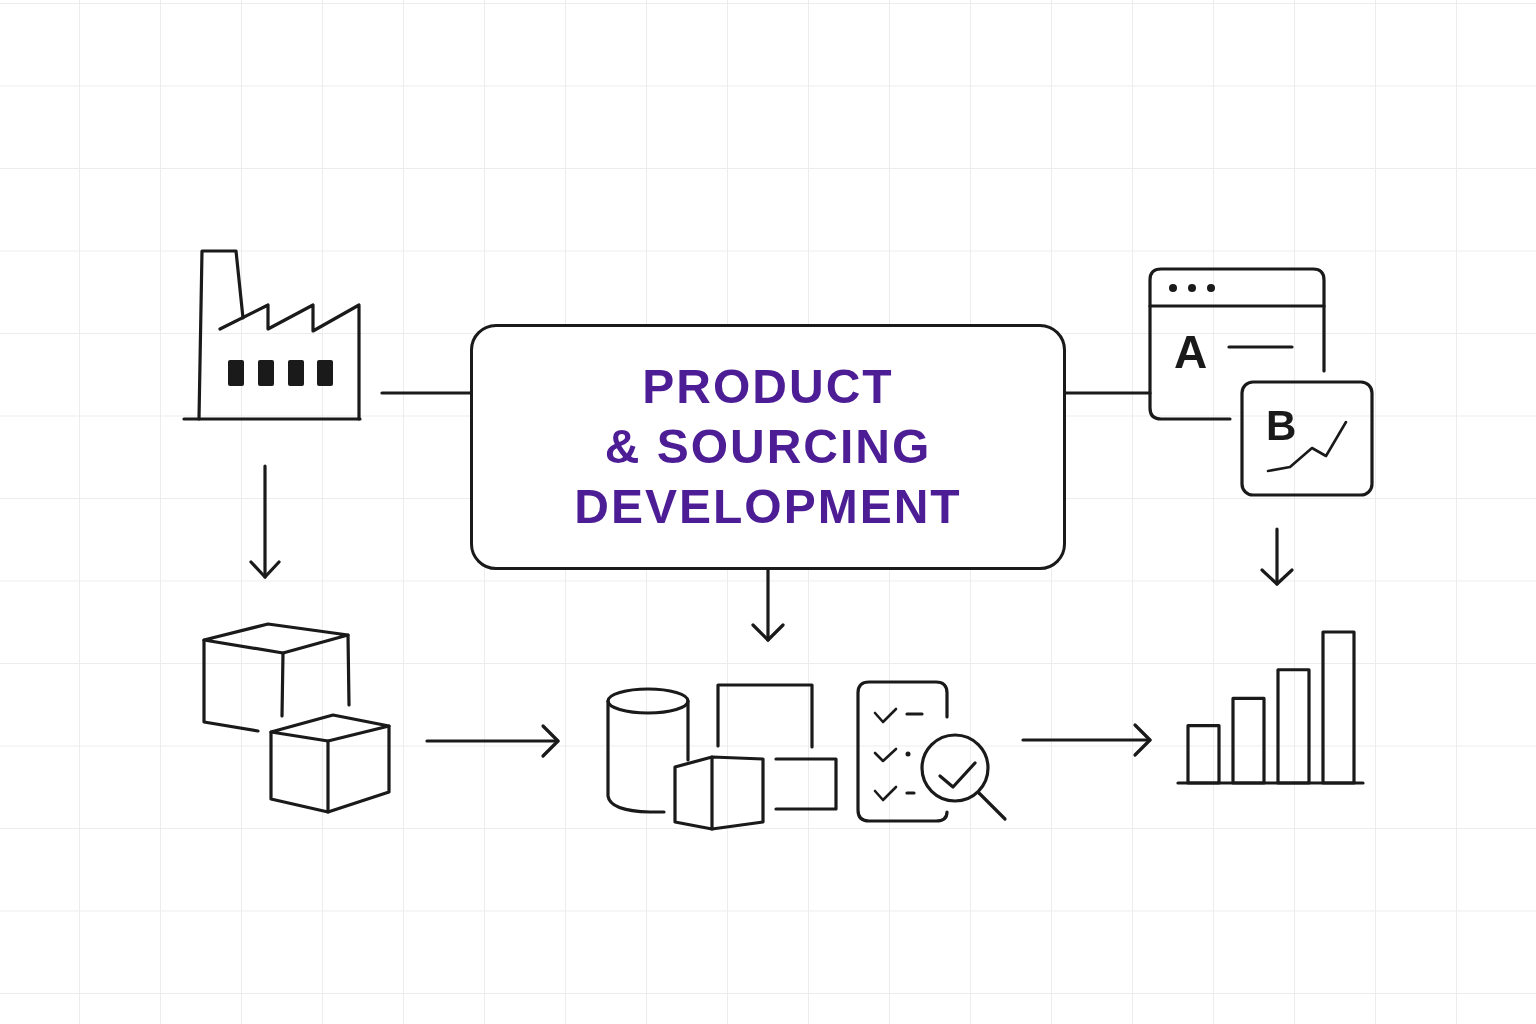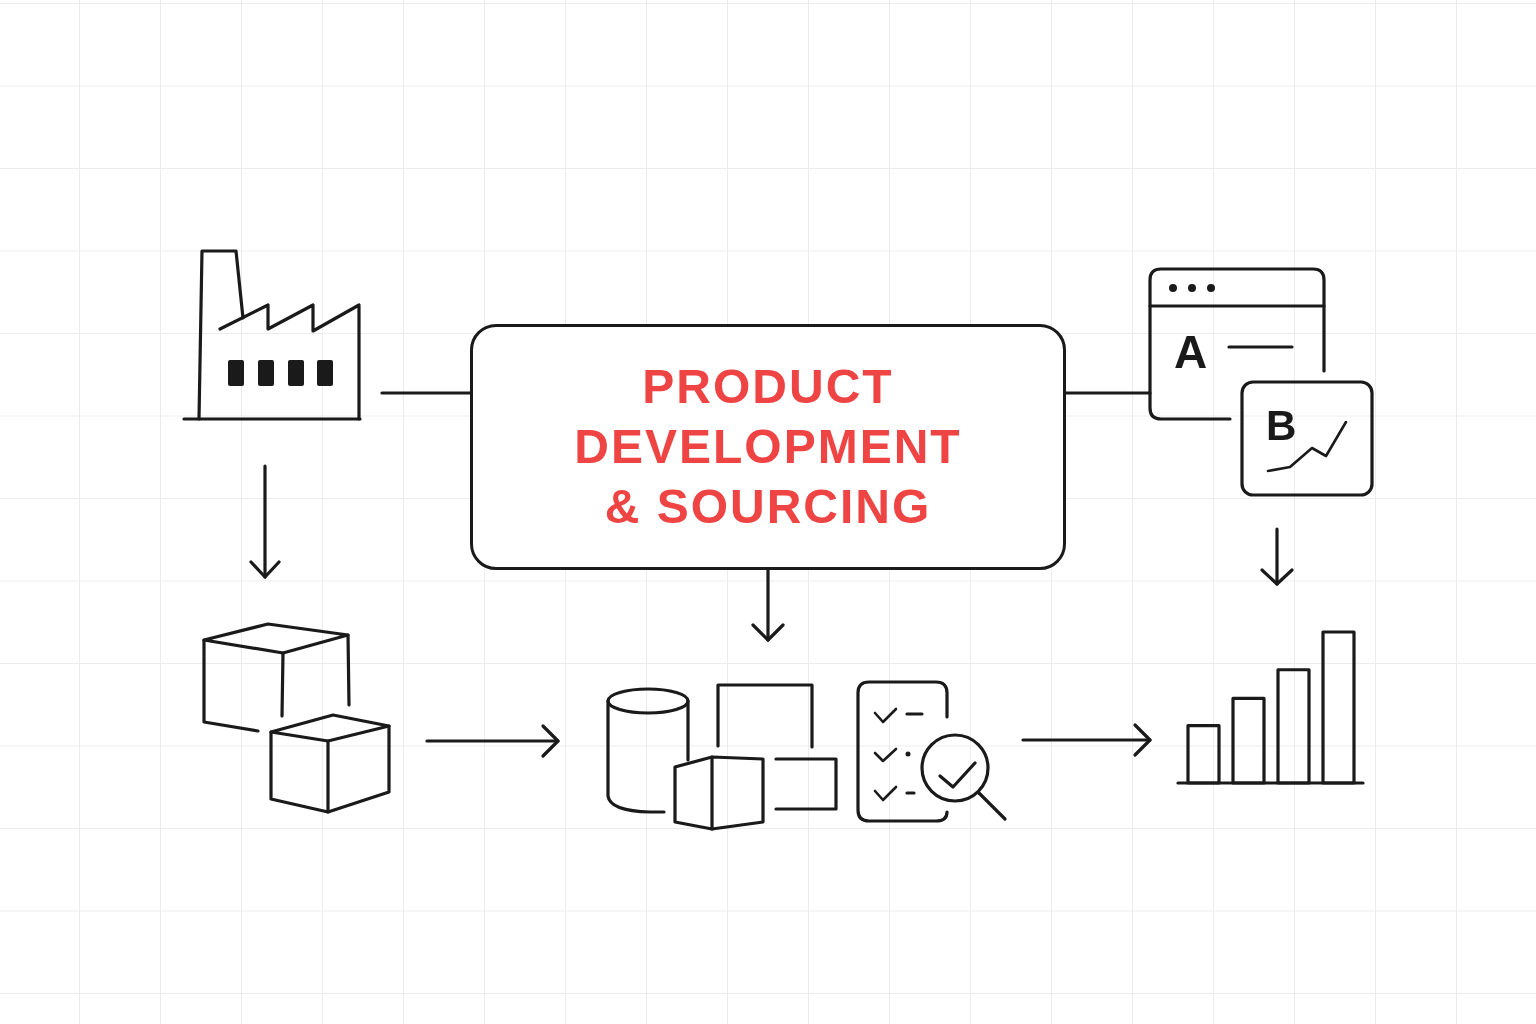--- a/index.html
+++ b/index.html
@@ -18,21 +18,21 @@
   .stroke-thin { fill: none; stroke: #1a1a1a; stroke-width: 2.6; stroke-linecap: round; stroke-linejoin: round; }
   .solid { fill: #1a1a1a; stroke: none; }
   .center-box {
     position: absolute; left: 470px; top: 324px; width: 596px; height: 246px;
     box-sizing: border-box; border: 3.2px solid #1a1a1a; border-radius: 26px;
     background: #ffffff;
     display: flex; flex-direction: column; align-items: center; justify-content: center;
   }
   .center-box .line {
     font-family: "Liberation Sans", sans-serif; font-weight: bold;
-    font-size: 48px; line-height: 60px; color: #ef4444; letter-spacing: 2px;
+    font-size: 48px; line-height: 60px; color: #4c1d95; letter-spacing: 2px;
     white-space: nowrap;
   }
   .icon-letter {
     position: absolute; font-family: "Liberation Sans", sans-serif; font-weight: bold;
     color: #1a1a1a; font-size: 48px; line-height: 1;
   }
 </style>
 </head>
 <body>
 
@@ -127,18 +127,18 @@
     <line class="stroke" x1="1178" y1="783" x2="1363" y2="783"></line>
   <rect x="1188" y="725.62" width="31" height="57.38" class="stroke"></rect>
       <rect x="1233" y="698.44" width="31" height="84.56" class="stroke"></rect>
       <rect x="1278" y="669.75" width="31" height="113.25" class="stroke"></rect>
       <rect x="1323" y="632" width="31" height="151" class="stroke"></rect>
     </g>
 </svg>
 
 <div class="center-box">
   <div class="line">PRODUCT</div>
+  <div class="line">&amp; SOURCING</div>
   <div class="line">DEVELOPMENT</div>
-  <div class="line">&amp; SOURCING</div>
 </div>
 
 <div class="icon-letter" style="left:1174px; top:329px; font-size:46px;">A</div>
 <div class="icon-letter" style="left:1266px; top:405px; font-size:42px;">B</div>
 
 </body></html>

